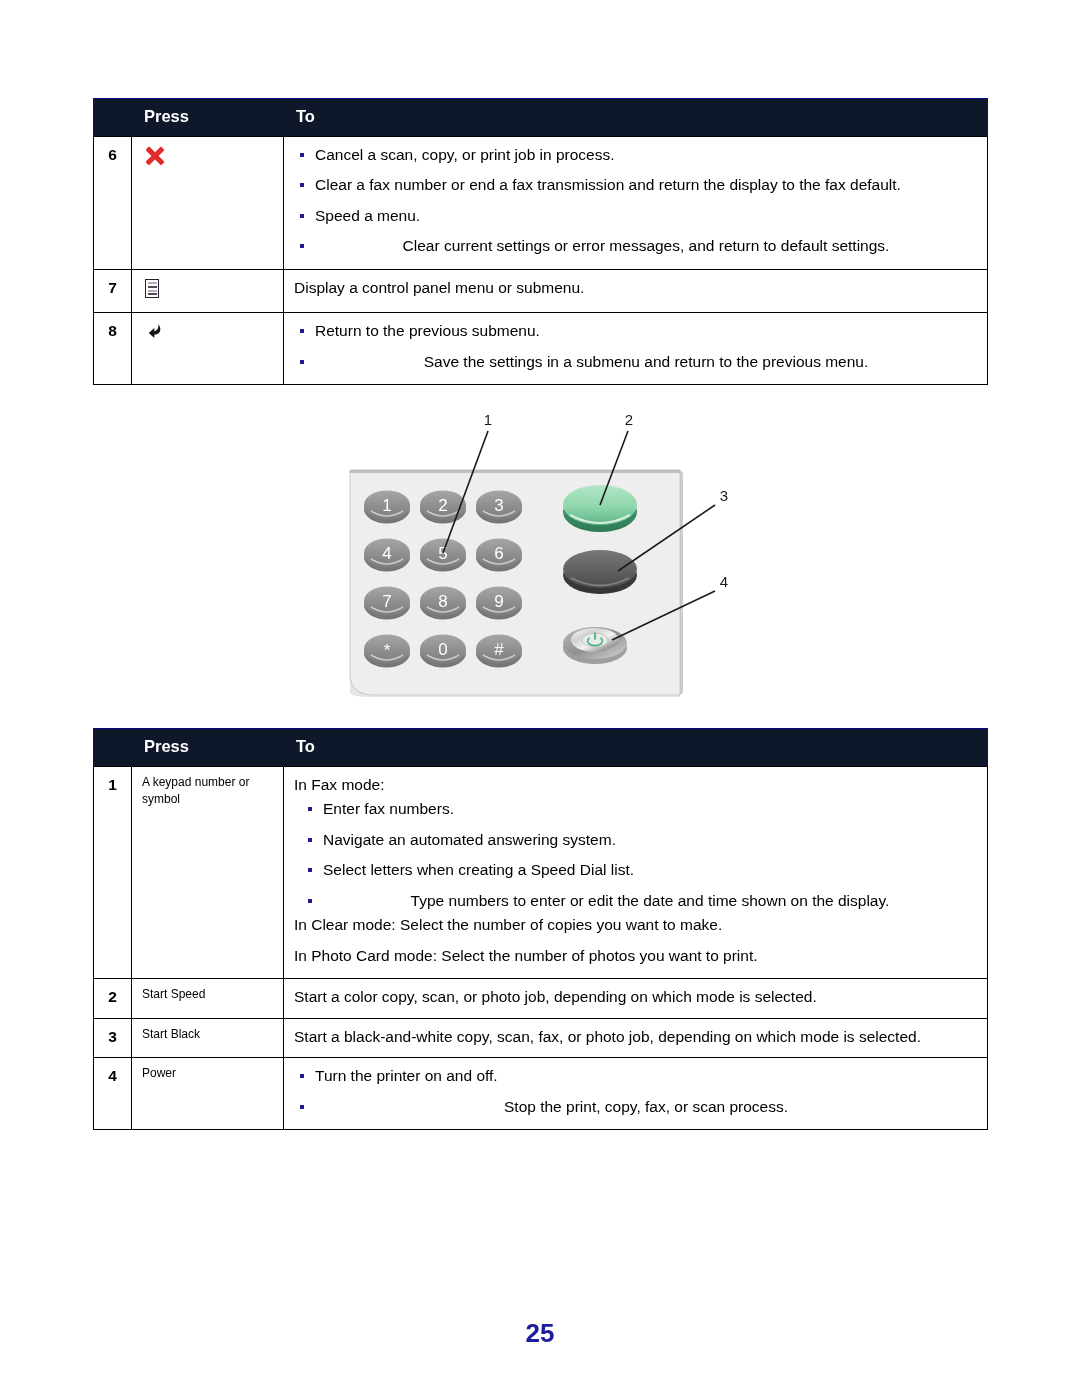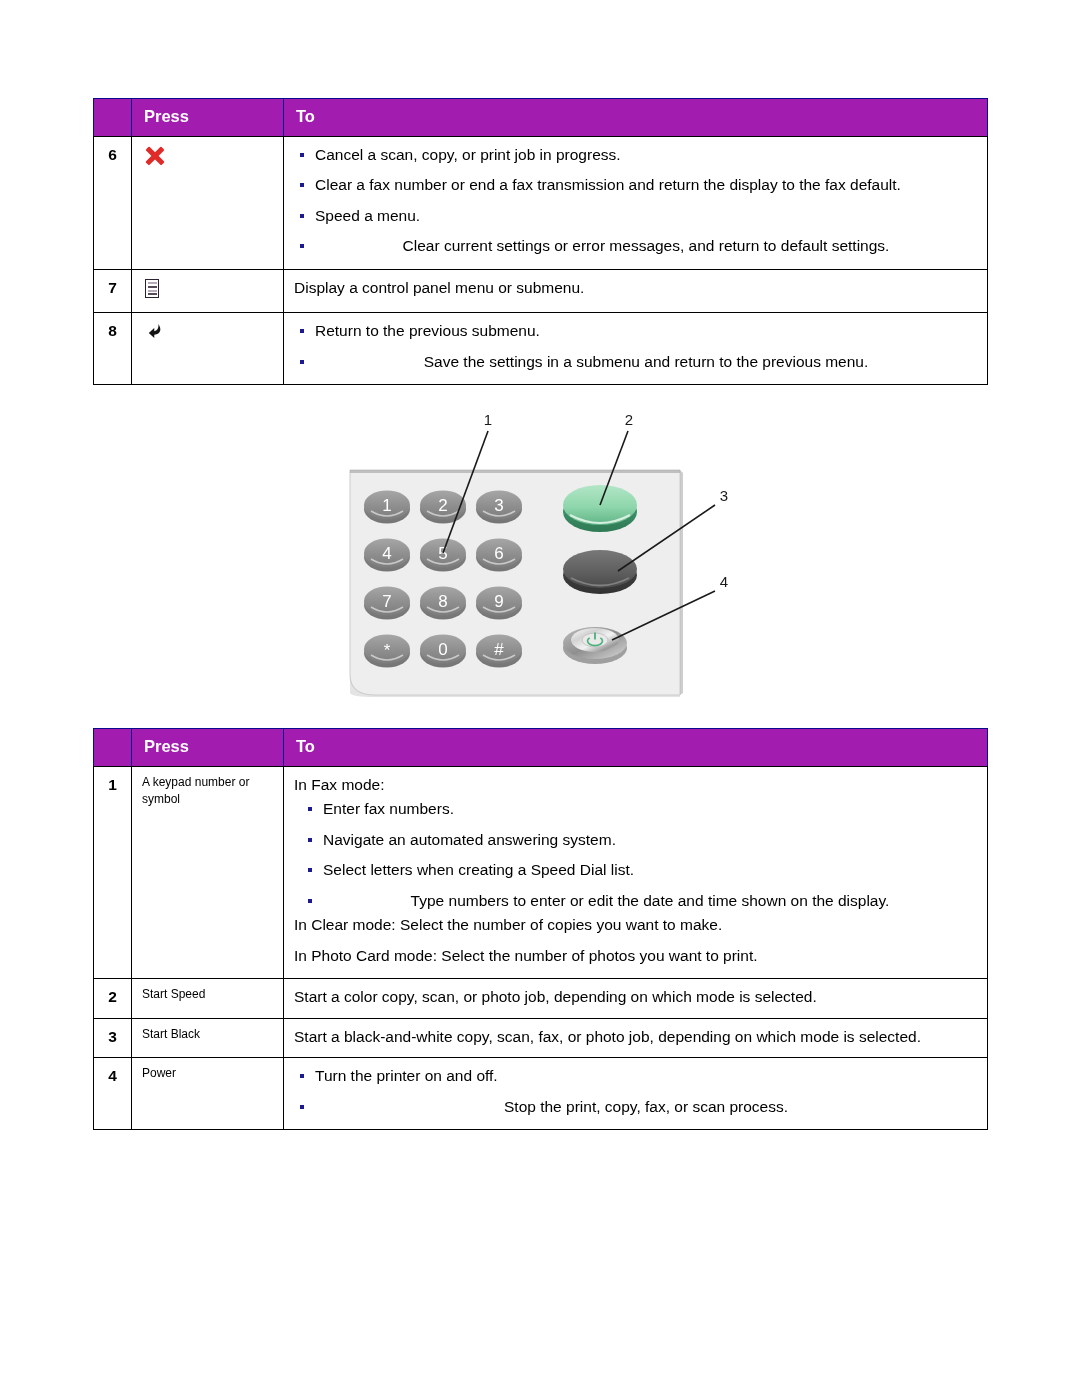--- a/index.html
+++ b/index.html
@@ -32,21 +32,21 @@
     font-size: 15.5px;
     line-height: 1.45;
   }
   .tbl td, .tbl th {
     border: 1.6px solid #000000;
     vertical-align: top;
     padding: 7px 10px 9px 10px;
     background: #ffffff;
   }
   .tbl thead th {
-    background: #a21caf;
+    background: #0f172a;
     color: #ffffff;
     font-weight: bold;
     font-size: 16.5px;
     text-align: left;
     padding: 6px 10px 7px 12px;
     border-color: #0a0a8c;
     border-bottom: 1.6px solid #000000;
     height: 19px;
   }
   .tbl thead th.c-num {
@@ -198,21 +198,21 @@
       </tr>
     </thead>
     <tbody>
       <tr>
         <td class="c-num">6</td>
         <td class="c-press icon-cell">
           <span class="x-icon"></span>
         </td>
         <td class="c-to">
           <ul class="blist">
-            <li>Cancel a scan, copy, or print job in progress.</li>
+            <li>Cancel a scan, copy, or print job in process.</li>
             <li>Clear a fax number or end a fax transmission and return the display to the fax default.</li>
             <li>Speed a menu.</li>
             <li>Clear current settings or error messages, and return to default settings.</li>
           </ul>
         </td>
       </tr>
       <tr>
         <td class="c-num">7</td>
         <td class="c-press icon-cell">
           <span class="menu-icon">
@@ -458,14 +458,15 @@
         <td class="c-to">
           <ul class="blist">
             <li>Turn the printer on and off.</li>
             <li>Stop the print, copy, fax, or scan process.</li>
           </ul>
         </td>
       </tr>
     </tbody>
   </table>
 
+  <div class="page-number">25</div>
 
 </div>
 
 </body></html>

